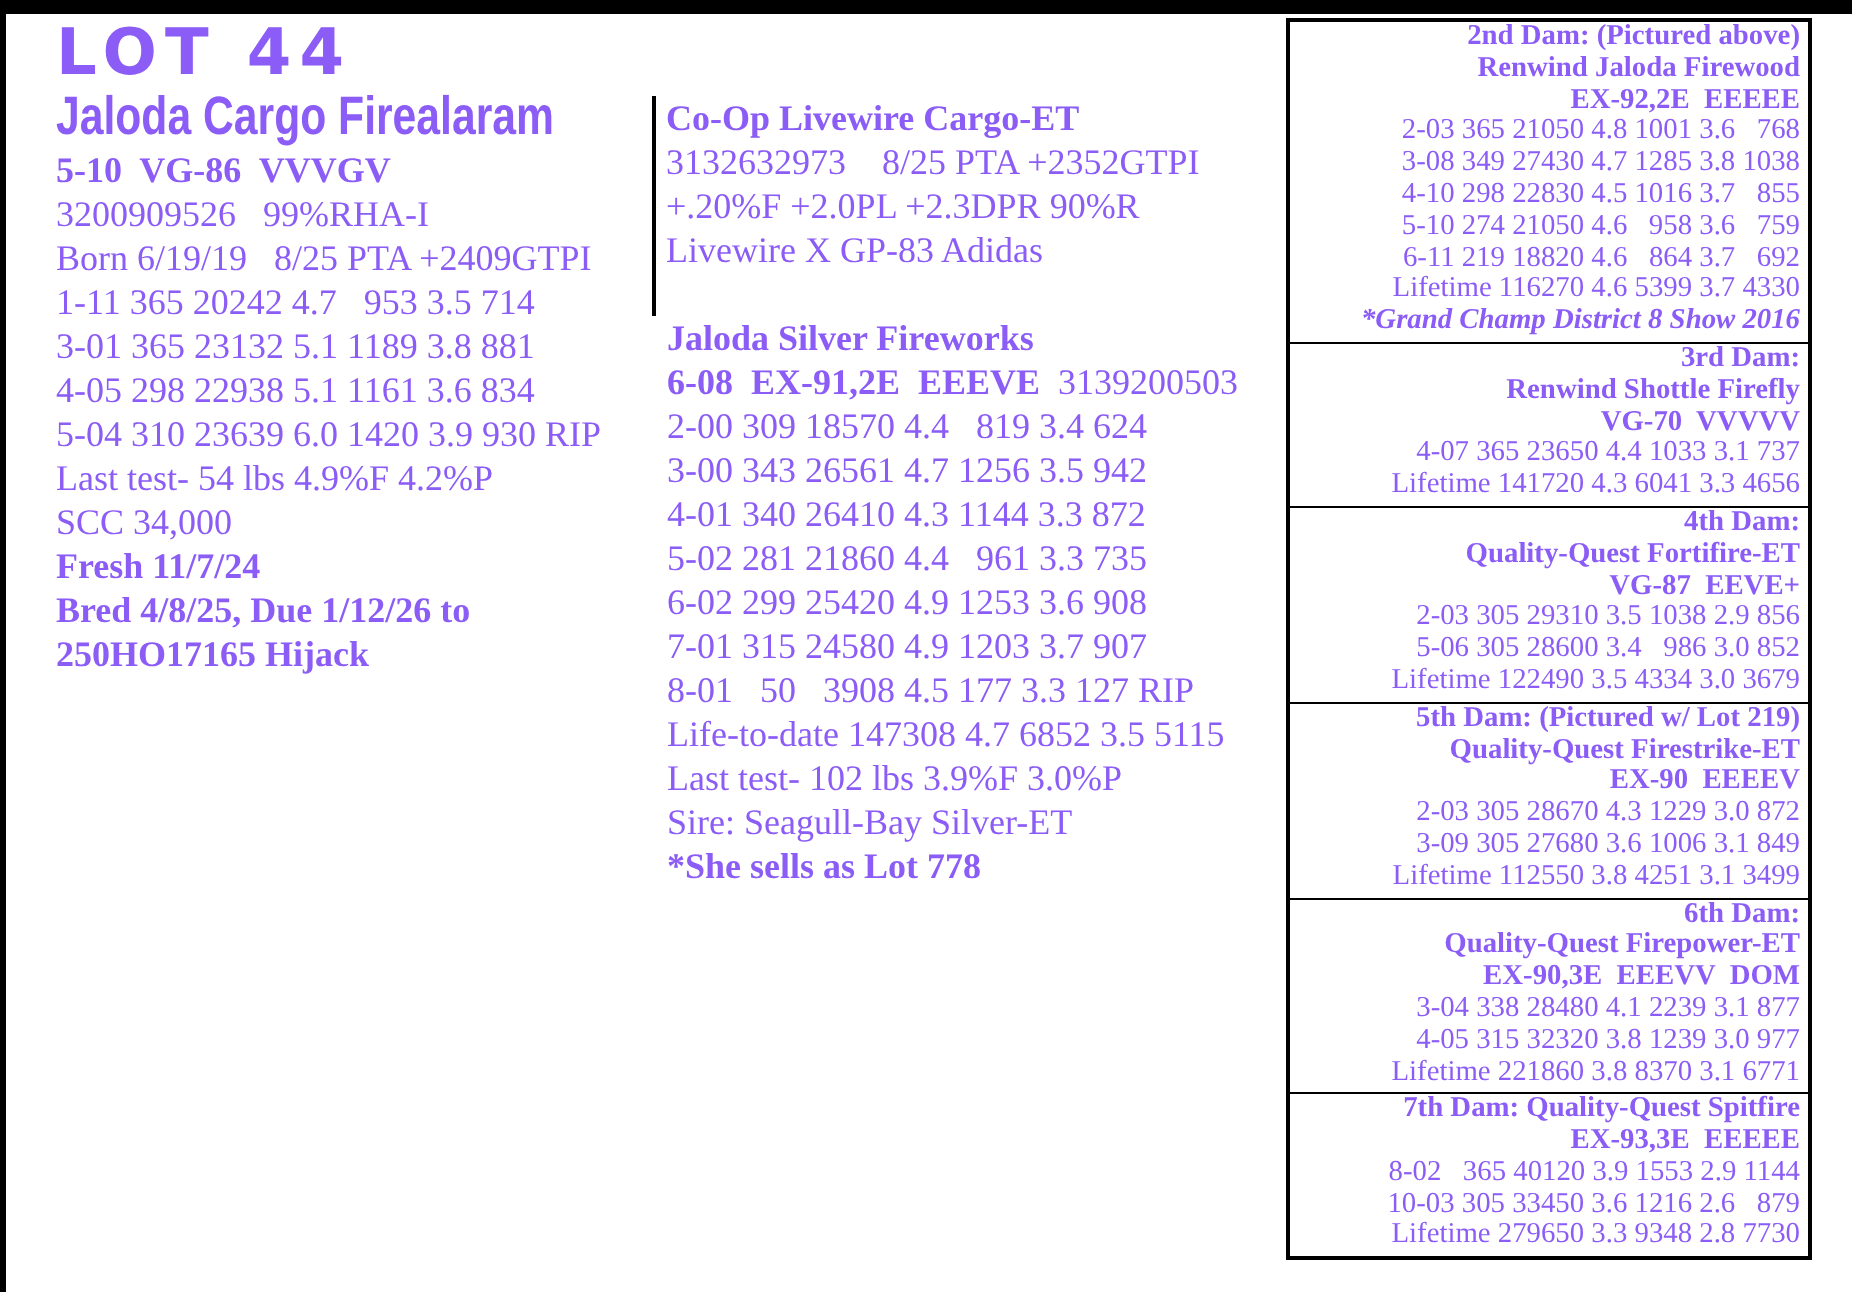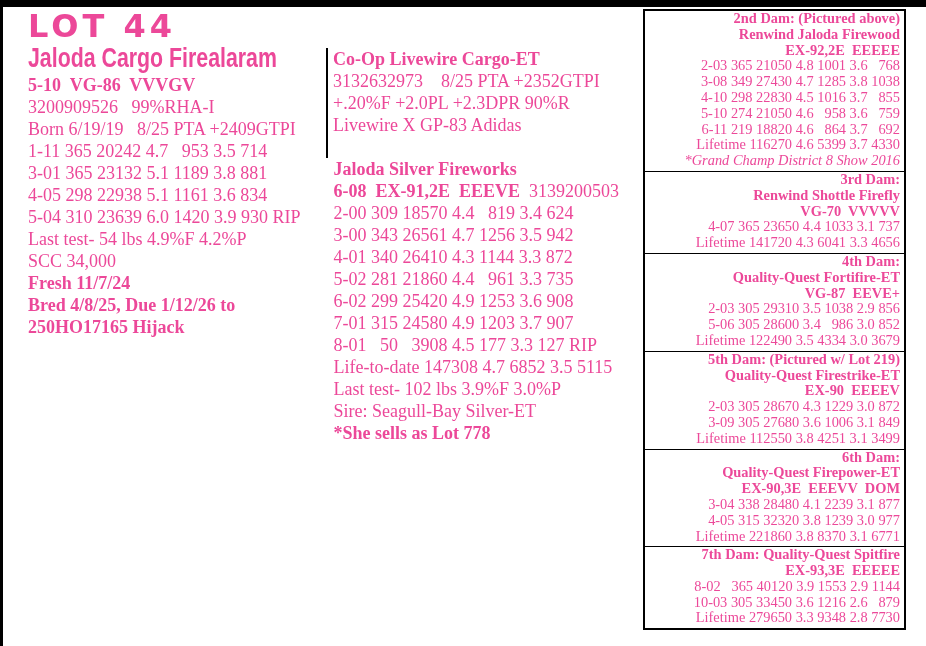--- a/index.html
+++ b/index.html
@@ -1,16 +1,16 @@
 <!DOCTYPE html>
 <html><head>
 <meta charset="utf-8">
 <style>
   html,body{margin:0;padding:0;background:#fff;}
-  .page{position:relative;width:926px;height:646px;background:#fff;color:#ec4899;
+  .page{position:relative;width:926px;height:646px;background:#fff;color:#8b5cf6;
         font-family:"Liberation Serif",serif;overflow:hidden;}
   .topbar{position:absolute;left:0;top:0;width:926px;height:7px;background:#000;}
   .leftbar{position:absolute;left:0;top:0;width:3px;height:646px;background:#000;}
 
   
   .col-left{position:absolute;left:28px;top:8px;width:302px;}
   .lot-title{font-family:"DejaVu Sans",sans-serif;font-weight:800;font-size:32px;
              line-height:36px;letter-spacing:4px;white-space:nowrap;}
   .animal-name{font-family:"Liberation Sans",sans-serif;font-weight:bold;font-size:27px;
                line-height:28px;white-space:nowrap;transform:scaleX(.79);
@@ -24,21 +24,21 @@
   .dam-block{padding-left:7.5px;}
   .dam-reg{font-weight:normal;margin-left:9px;}
 
   
   .mat-box{position:absolute;left:643px;top:9px;width:263px;border:2.5px solid #000;
            box-sizing:border-box;background:#fff;}
   .sec{padding:0 4px 2px 4px;text-align:right;}
   .sec + .sec{border-top:1.5px solid #000;}
   .mat-box .mln{font-size:14.4px;line-height:15.8px;white-space:pre;}
   .hb{font-weight:bold;}
-  .note{font-weight:normal;font-style:italic;}
+  .note{font-weight:bold;font-style:italic;}
 </style>
 </head>
 <body>
 
 <div class="page">
   <div class="topbar"></div>
   <div class="leftbar"></div>
 
   <div class="col-left">
     <div class="lot-title">LOT 44</div>

